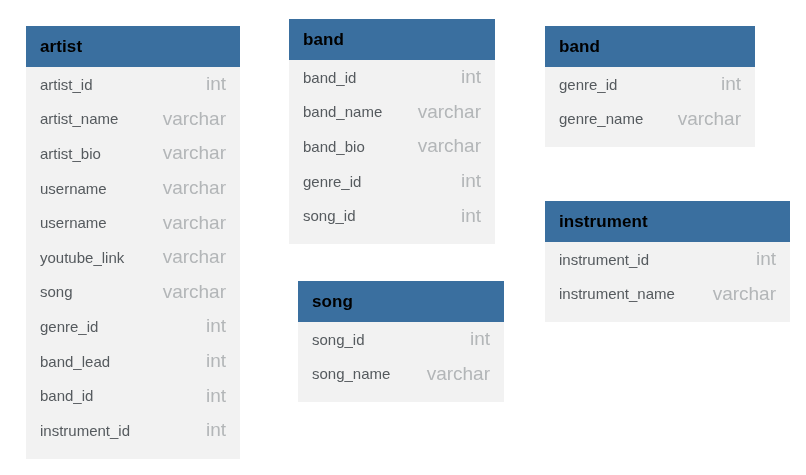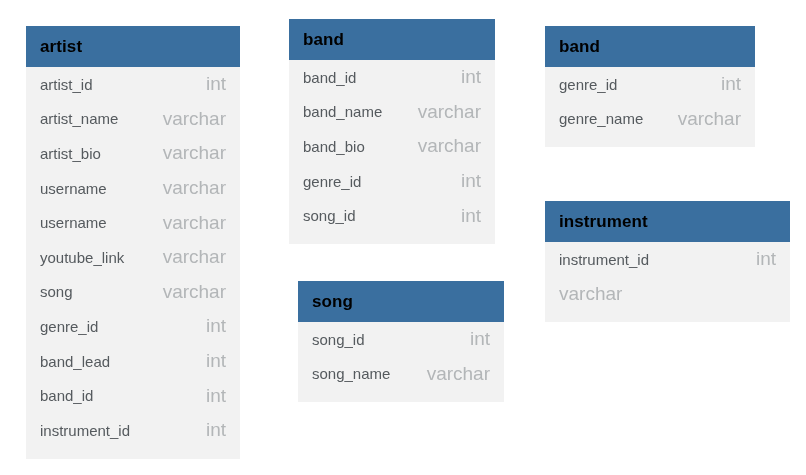--- a/index.html
+++ b/index.html
@@ -163,17 +163,18 @@
       </div>
     </div>
     <div class="entity" style="left: 545px; top: 201px; width: 245px;">
       <div class="entity-header">instrument</div>
       <div class="entity-rows">
         <div class="field-row">
           <span class="field-name">instrument_id</span>
           <span class="field-type">int</span>
         </div>
         <div class="field-row">
+          <span class="field-name">instrument_name</span>
           <span class="field-type">varchar</span>
         </div>
       </div>
     </div>
   </div>
 
 </body></html>

